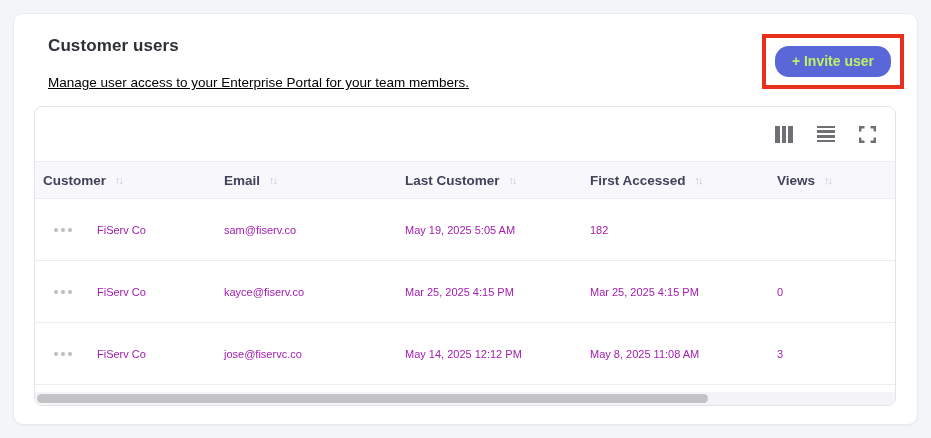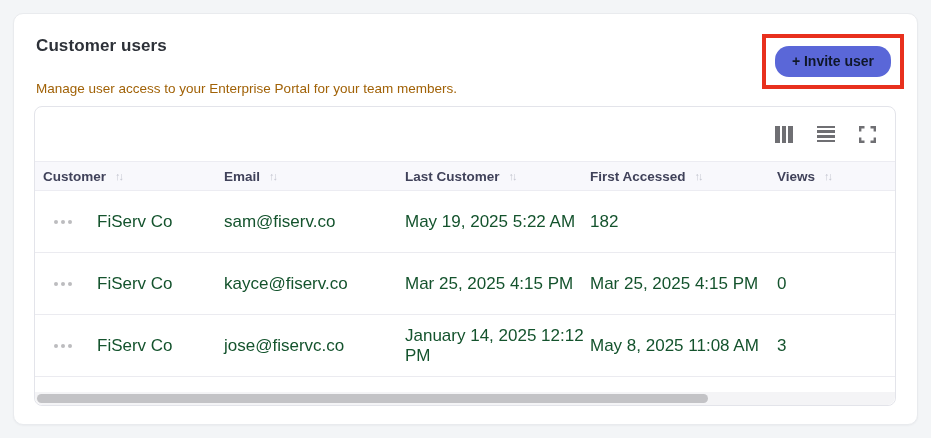--- a/index.html
+++ b/index.html
@@ -13,33 +13,33 @@
   .outer-card {
     position: absolute;
     left: 13px; top: 13px;
     width: 905px; height: 412px;
     background: #ffffff;
     border: 1px solid #e9ebee;
     border-radius: 10px;
     box-shadow: 0 1px 2px rgba(20,30,50,0.04);
   }
   
-  .card-header { position: absolute; left: 22px; top: 22px; right: 13px; }
+  .card-header { position: absolute; left: 34px; top: 22px; right: 13px; }
   .page-title { font-size: 17px; font-weight: 700; color: #2d3138; letter-spacing: .1px; }
-  .page-subtitle { margin-top: 25px; font-size: 13.5px; color: #a16207; }
+  .page-subtitle { margin-top: 19px; font-size: 13.5px; color: #000000; text-decoration: underline; }
   .invite-wrap {
     position: absolute; top: 20px; right: 13px;
     border: 4px solid #e8301d;
     padding: 8px 9px;
     background: #ffffff;
   }
   .invite-btn {
     display: inline-block;
     background: #5a67d8;
-    color: #0f172a;
+    color: #bef264;
     font-family: "Liberation Sans", sans-serif;
     font-size: 14px; font-weight: 700;
     border: none; border-radius: 14px;
     padding: 7px 17px 8px 17px;
     cursor: pointer;
   }
   
   .table-card {
     position: absolute;
     left: 20px; top: 92px;
@@ -57,21 +57,21 @@
   .tb-icon { width: 18px; height: 17px; cursor: pointer; display: flex; }
   .icon-columns { gap: 2px; }
   .icon-columns div { flex: 1; background: #6f6f73; }
   .icon-density { flex-direction: column; justify-content: space-between; }
   .icon-density div { height: 2.6px; background: #6f6f73; }
   .icon-fullscreen svg { display: block; }
   
   .thead {
     display: grid;
     grid-template-columns: 62px 127px 181px 185px 187px 1fr;
-    height: 30px;
+    height: 38px;
     background: #f8f8fc;
     border-top: 1px solid #ececf2;
     border-bottom: 1px solid #ececf2;
     align-items: center;
   }
   .th {
     font-size: 13.5px; font-weight: 700; color: #40425a;
     display: flex; align-items: center; cursor: pointer;
   }
   .th-customer { grid-column: 1 / 3; padding-left: 8px; }
@@ -79,21 +79,21 @@
     margin-left: 9px; color: #c4c6d0; font-size: 11px;
     letter-spacing: -2px; user-select: none;
   }
   .trow {
     display: grid;
     grid-template-columns: 62px 127px 181px 185px 187px 1fr;
     height: 62px;
     align-items: center;
     border-bottom: 1px solid #ebebf0;
     background: #ffffff;
-    font-size: 17px; color: #14532d;
+    font-size: 11px; color: #a21caf;
   }
   .cell-actions { padding-left: 19px; display: flex; gap: 3px; cursor: pointer; }
   .cell-actions i { width: 4px; height: 4px; border-radius: 50%; background: #bcbcbf; }
   
   .hscroll {
     position: absolute; left: 0; right: 0; bottom: 0;
     height: 13px; background: #f4f4f6;
     border-bottom-left-radius: 8px; border-bottom-right-radius: 8px;
   }
   .hscroll-thumb {
@@ -165,21 +165,21 @@
     </div>
 
     <div class="trow">
       <div class="cell-actions">
           <i></i>
           <i></i>
           <i></i>
         </div>
       <div>FiServ Co</div>
       <div>sam@fiserv.co</div>
-      <div>May 19, 2025 5:22 AM</div>
+      <div>May 19, 2025 5:05 AM</div>
       <div>182</div>
     </div>
 
     <div class="trow">
       <div class="cell-actions">
           <i></i>
           <i></i>
           <i></i>
         </div>
       <div>FiServ Co</div>
@@ -190,21 +190,21 @@
     </div>
 
     <div class="trow">
       <div class="cell-actions">
           <i></i>
           <i></i>
           <i></i>
         </div>
       <div>FiServ Co</div>
       <div>jose@fiservc.co</div>
-      <div>January 14, 2025 12:12 PM</div>
+      <div>May 14, 2025 12:12 PM</div>
       <div>May 8, 2025 11:08 AM</div>
       <div>3</div>
     </div>
 
     <div class="hscroll">
       <div class="hscroll-thumb" style="width: 78%;"></div>
     </div>
 
   </div>
 </div>

